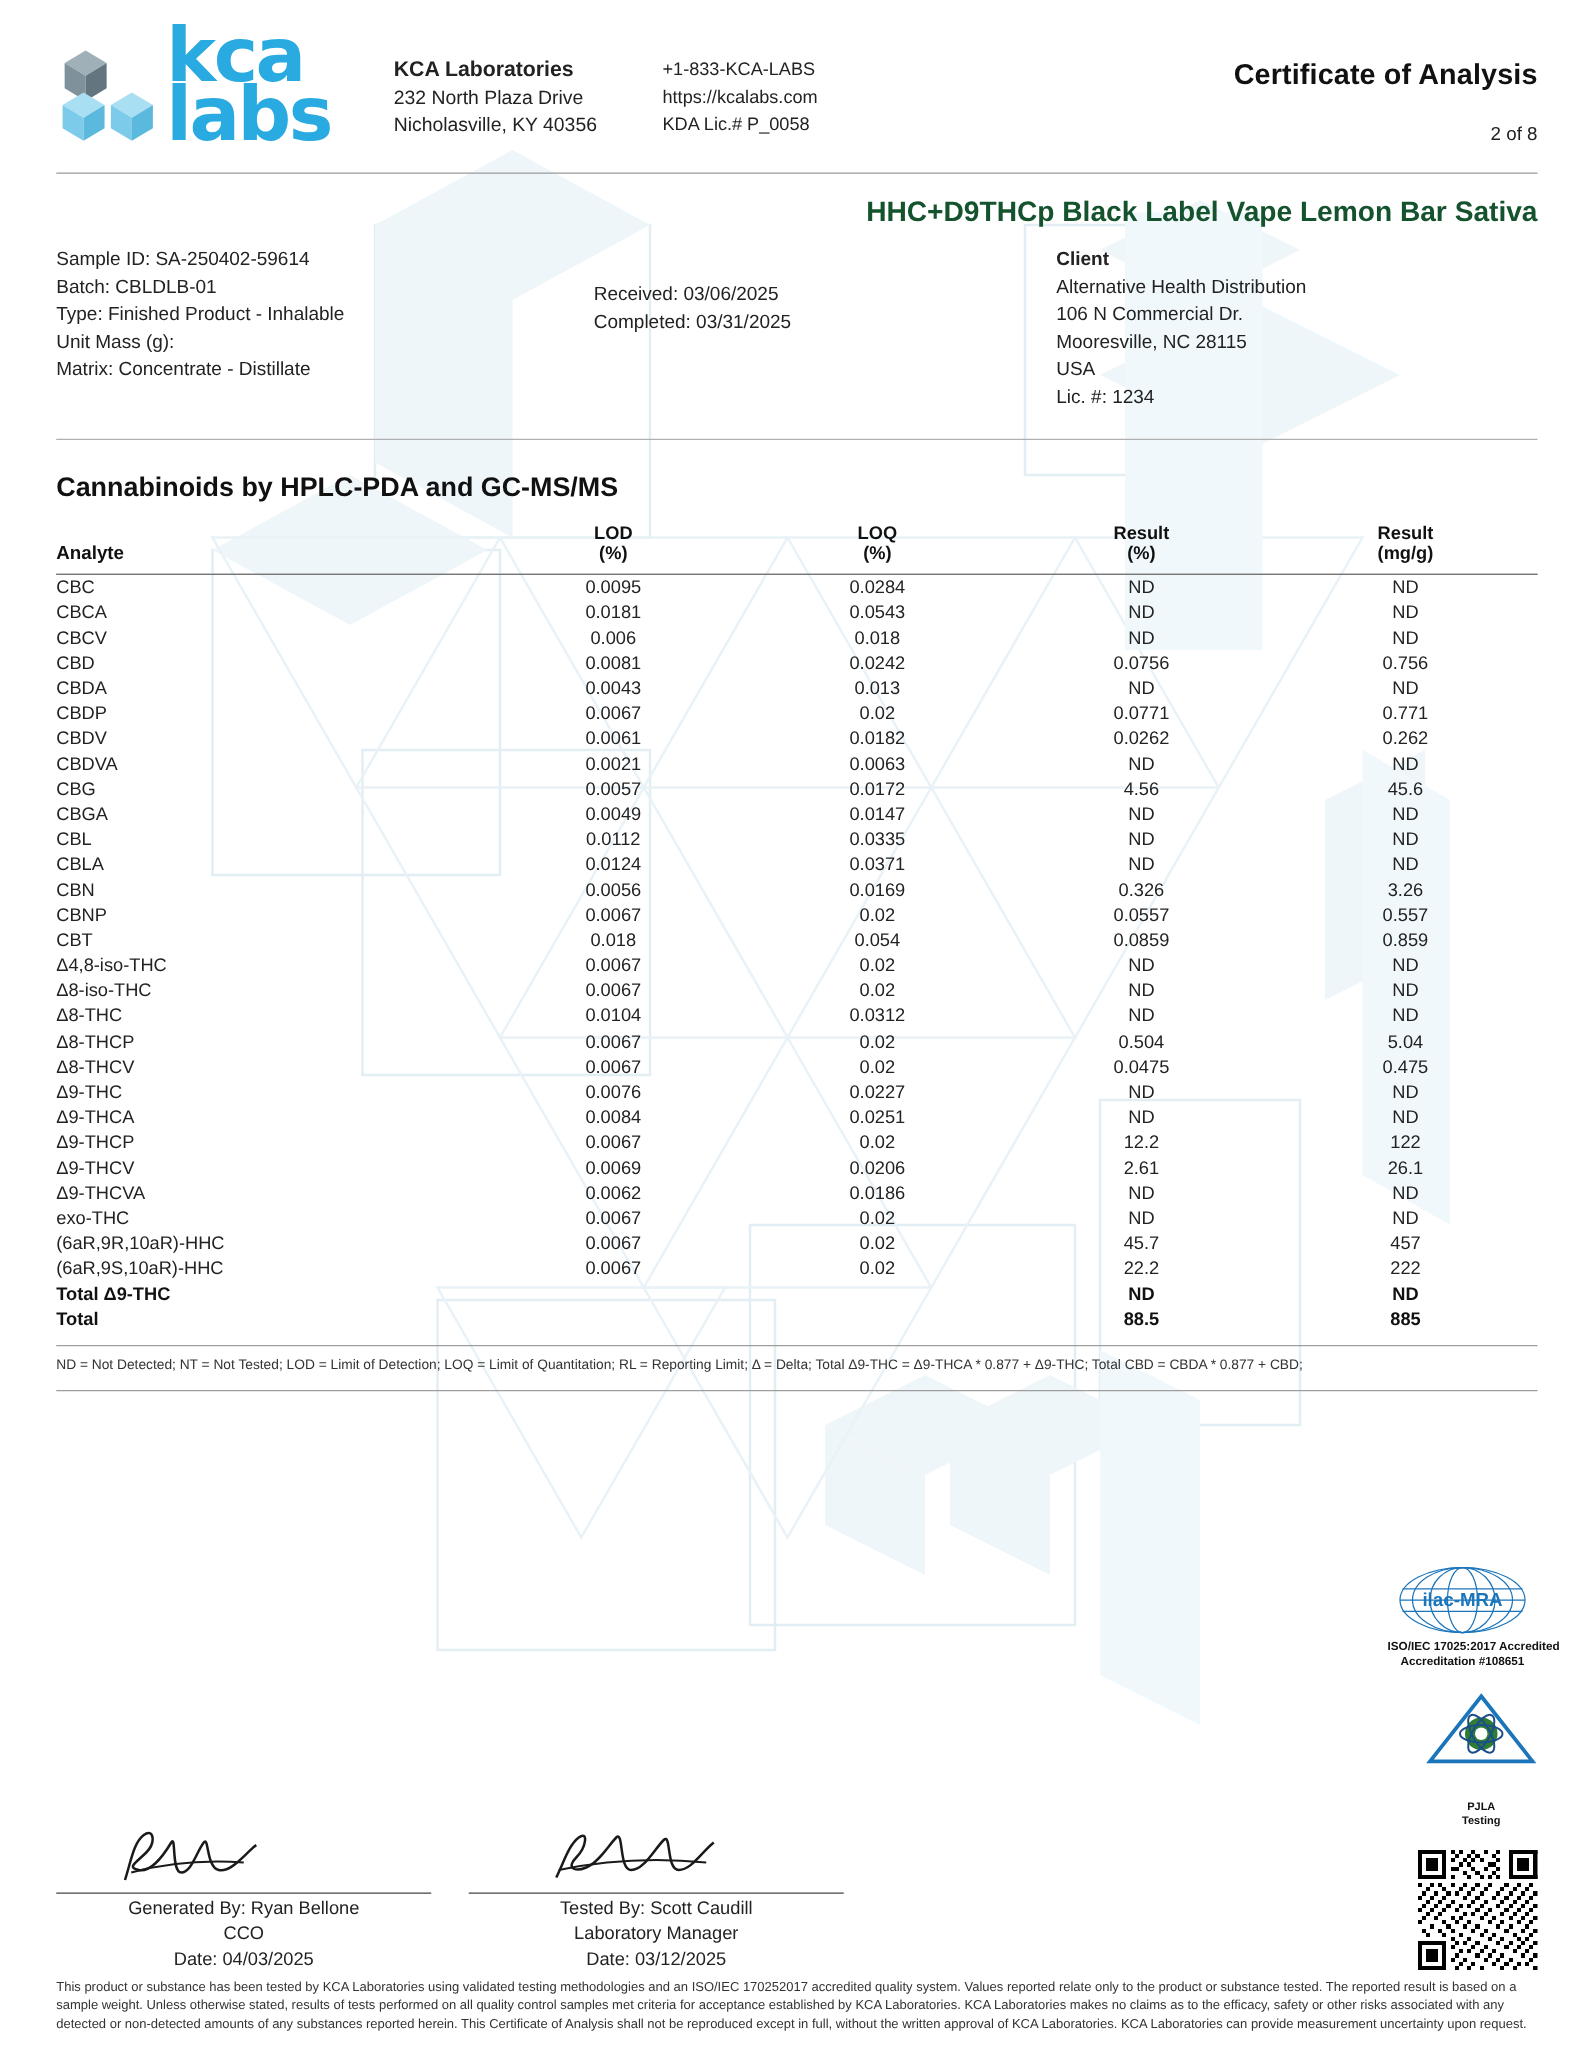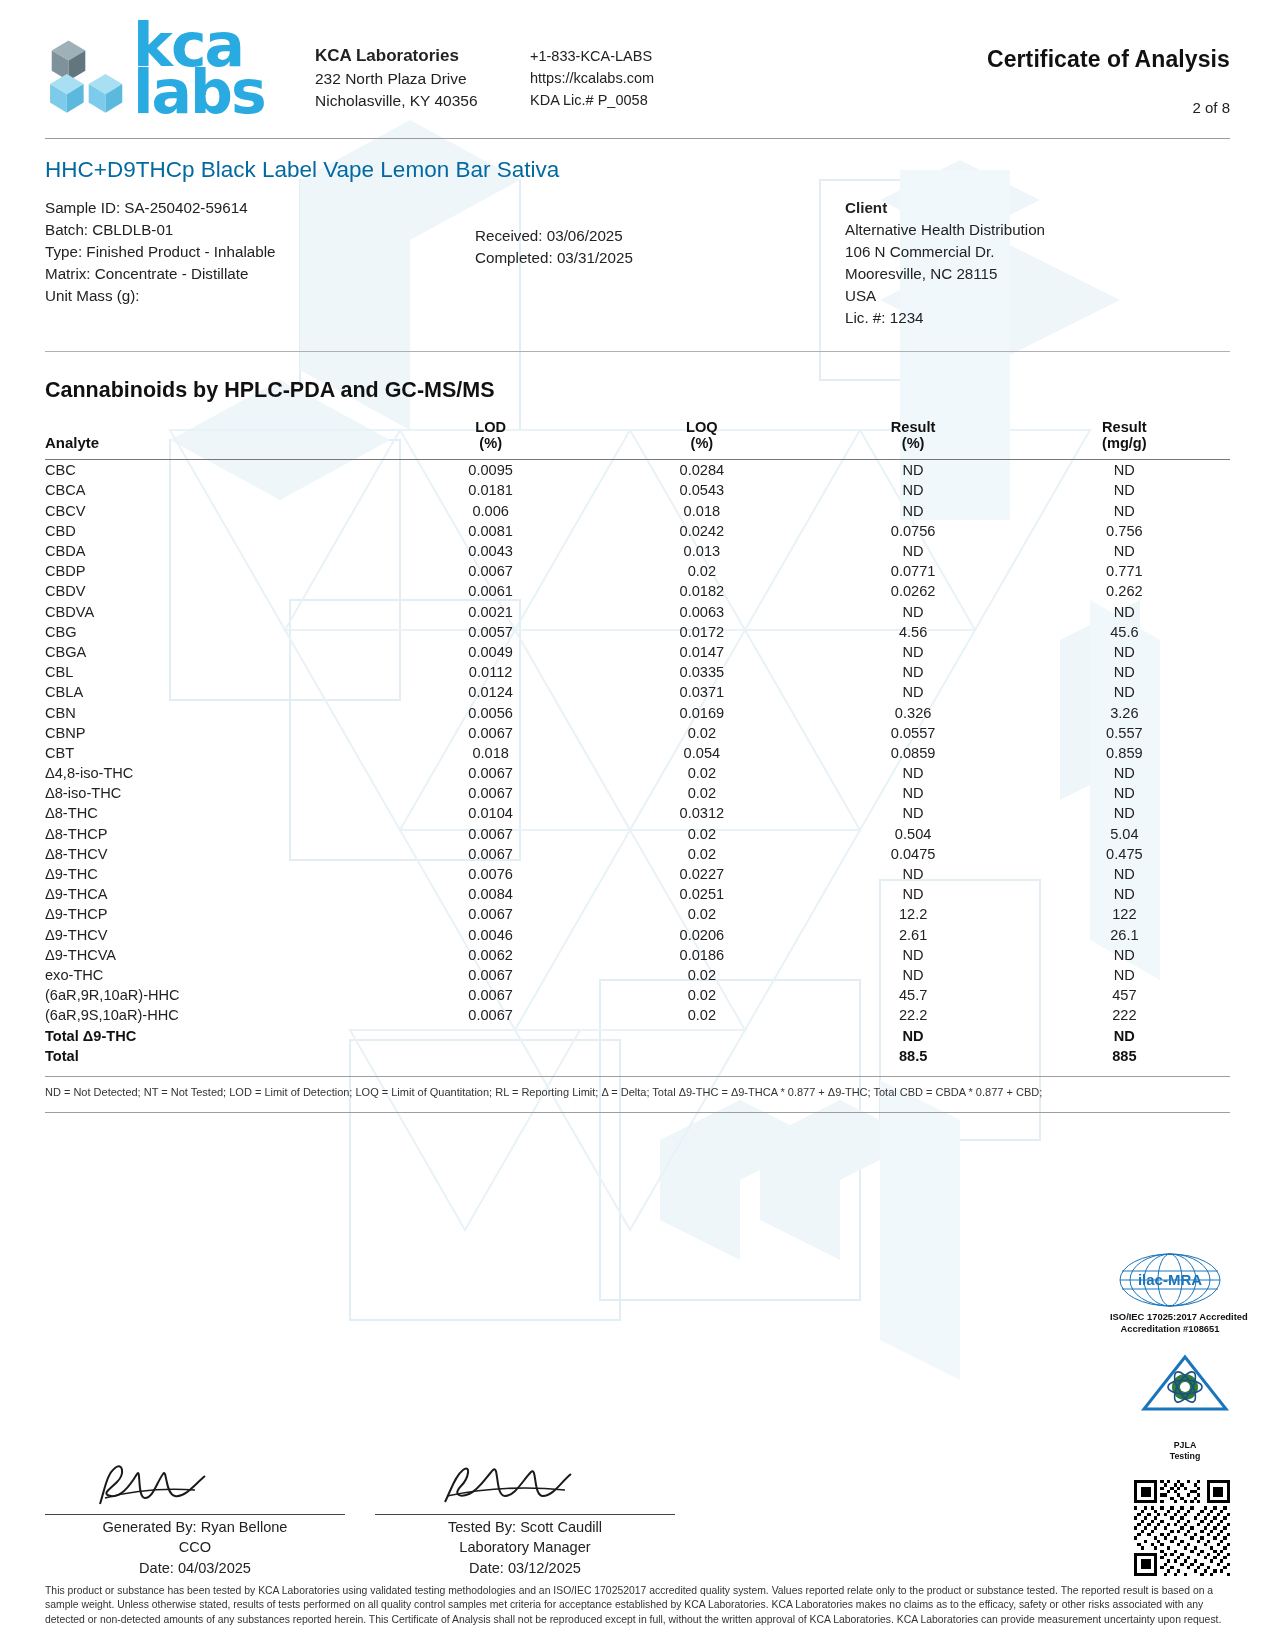--- a/index.html
+++ b/index.html
@@ -96,23 +96,24 @@
   .rule {
     border: none;
     border-top: 1px solid #bdbdbd;
     margin: 8px 0 0 0;
   }
   .rule-dark { border-top: 1px solid #9b9b9b; }
 
   
   .sample-title {
     font-size: 22.5px;
-    font-weight: normal;
+    font-weight: bold;
     margin: 18px 0 14px 0;
-    color: #0369a1;
+    color: #14532d;
+    text-align: right;
   }
   .meta-row {
     display: flex;
     font-size: 15.2px;
     line-height: 1.45;
     color: #222;
   }
   .meta-col-1 { flex: 0 0 430px; }
   .meta-col-2 { flex: 0 0 370px; padding-top: 28px;}
   .meta-col-3 { flex: 1; }
@@ -316,22 +317,22 @@
 
     <hr class="rule rule-dark">
 
     <div class="sample-title">HHC+D9THCp Black Label Vape Lemon Bar Sativa</div>
 
     <div class="meta-row">
       <div class="meta-col-1">
         <div>Sample ID: SA-250402-59614</div>
         <div>Batch: CBLDLB-01</div>
         <div>Type: Finished Product - Inhalable</div>
+        <div>Unit Mass (g):</div>
         <div>Matrix: Concentrate - Distillate</div>
-        <div>Unit Mass (g):</div>
       </div>
       <div class="meta-col-2">
         <div>Received: 03/06/2025</div>
         <div>Completed: 03/31/2025</div>
       </div>
       <div class="meta-col-3">
         <div class="client-label">Client</div>
         <div>Alternative Health Distribution</div>
         <div>106 N Commercial Dr.</div>
         <div>Mooresville, NC 28115</div>
@@ -526,21 +527,21 @@
           </tr>
           <tr>
             <td class="analyte">Δ9-THCP</td>
             <td class="dim">0.0067</td>
             <td class="dim">0.02</td>
             <td class="num">12.2</td>
             <td class="num">122</td>
           </tr>
           <tr>
             <td class="analyte">Δ9-THCV</td>
-            <td class="dim">0.0046</td>
+            <td class="dim">0.0069</td>
             <td class="dim">0.0206</td>
             <td class="num">2.61</td>
             <td class="num">26.1</td>
           </tr>
           <tr>
             <td class="analyte">Δ9-THCVA</td>
             <td class="dim">0.0062</td>
             <td class="dim">0.0186</td>
             <td class="num">ND</td>
             <td class="num">ND</td>

